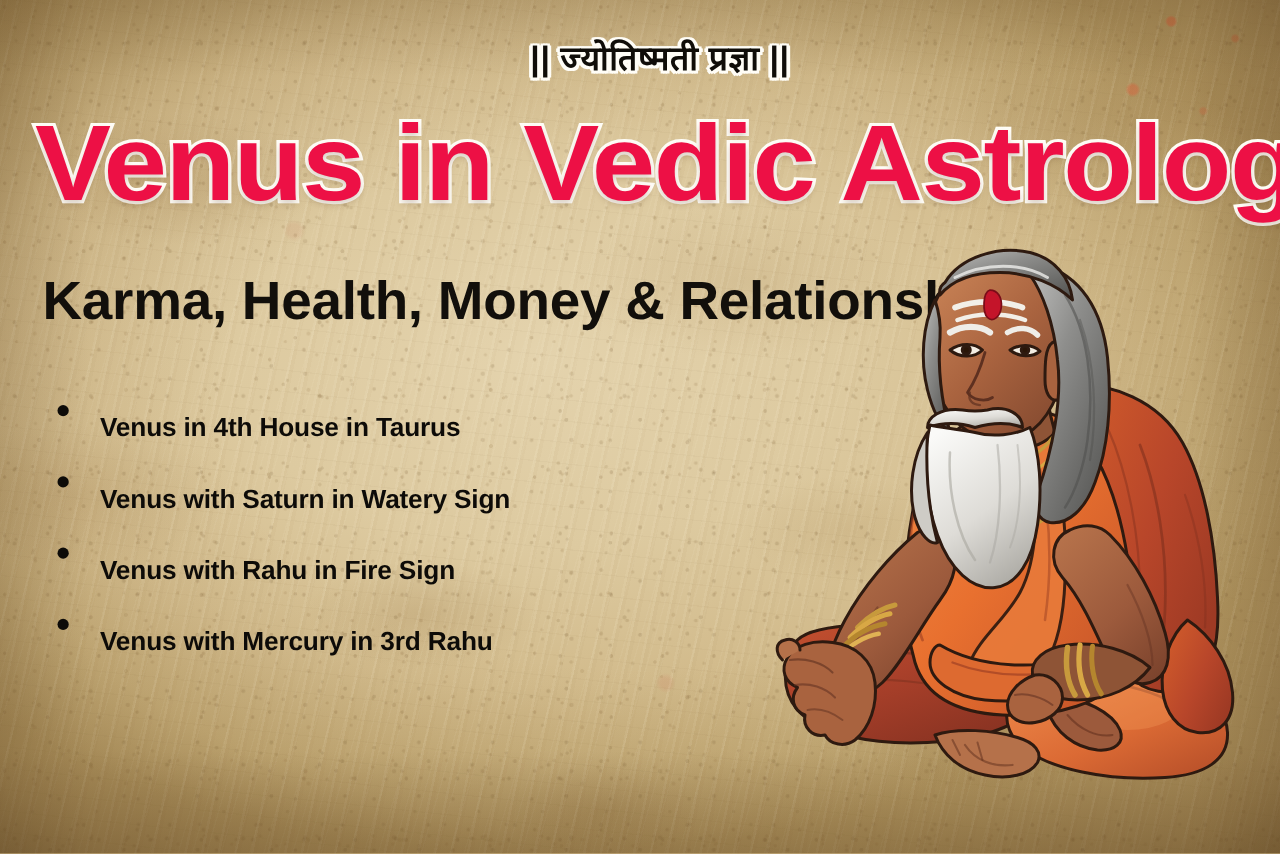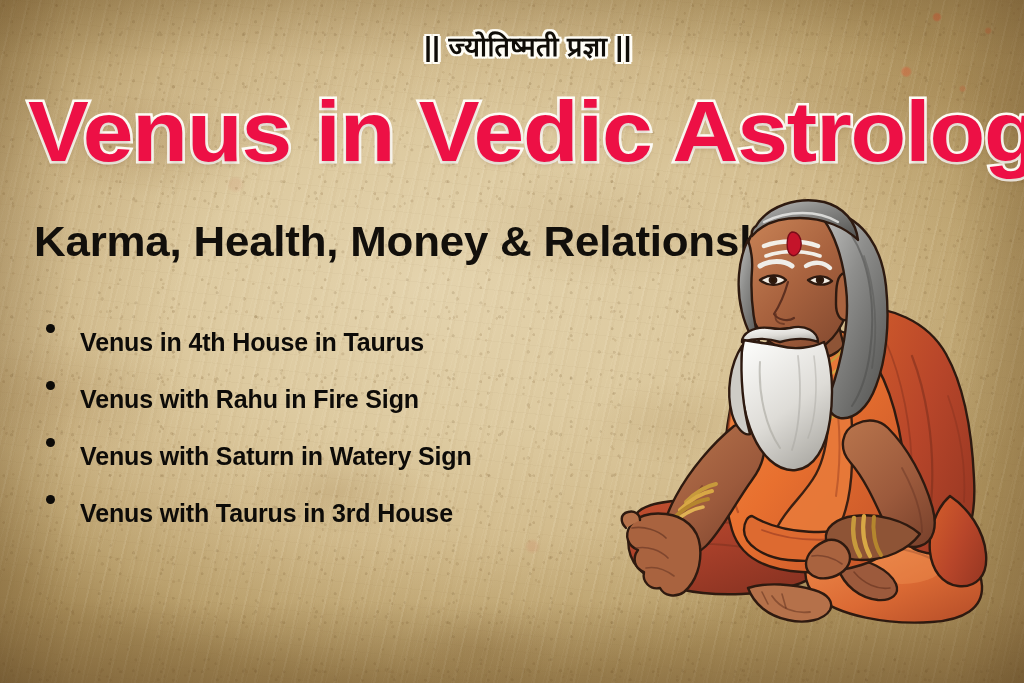--- a/index.html
+++ b/index.html
@@ -148,21 +148,21 @@
   }
   .bullet-dot{
     position:absolute; left:6px; top:50%;
     width:9px; height:9px;
     margin-top:-4.5px;
     border-radius:50%;
     background:#0d0b08;
   }
   .bullet-text{
     font-family:"Liberation Sans", sans-serif;
-    font-size:25px;
+    font-size:21px;
     font-weight:700;
     color:#0d0b08;
     letter-spacing:-.15px;
     white-space:nowrap;
     margin-top:28px;
   }
 
   
   .sage-wrap{
     position:absolute;
@@ -189,29 +189,29 @@
 
   <h2 class="subtitle">Karma, Health, Money &amp; Relationships</h2>
 
   <ul class="bullets">
     <li class="bullet-item">
       <span class="bullet-dot"></span>
       <span class="bullet-text">Venus in 4th House in Taurus</span>
     </li>
     <li class="bullet-item">
       <span class="bullet-dot"></span>
+      <span class="bullet-text">Venus with Saturn in Watery Sign</span>
+    </li>
+    <li class="bullet-item">
+      <span class="bullet-dot"></span>
       <span class="bullet-text">Venus with Rahu in Fire Sign</span>
     </li>
     <li class="bullet-item">
       <span class="bullet-dot"></span>
-      <span class="bullet-text">Venus with Saturn in Watery Sign</span>
-    </li>
-    <li class="bullet-item">
-      <span class="bullet-dot"></span>
-      <span class="bullet-text">Venus with Taurus in 3rd House</span>
+      <span class="bullet-text">Venus with Mercury in 3rd Rahu</span>
     </li>
   </ul>
 
   <div class="sage-wrap">
     <svg class="sage-svg" viewBox="0 0 404 452" xmlns="http://www.w3.org/2000/svg">
       <defs>
         <linearGradient id="robeG" x1="0" y1="0" x2="1" y2="1">
           <stop offset="0%" stop-color="#F08A46"></stop>
           <stop offset="45%" stop-color="#E8702F"></stop>
           <stop offset="100%" stop-color="#C05028"></stop>

